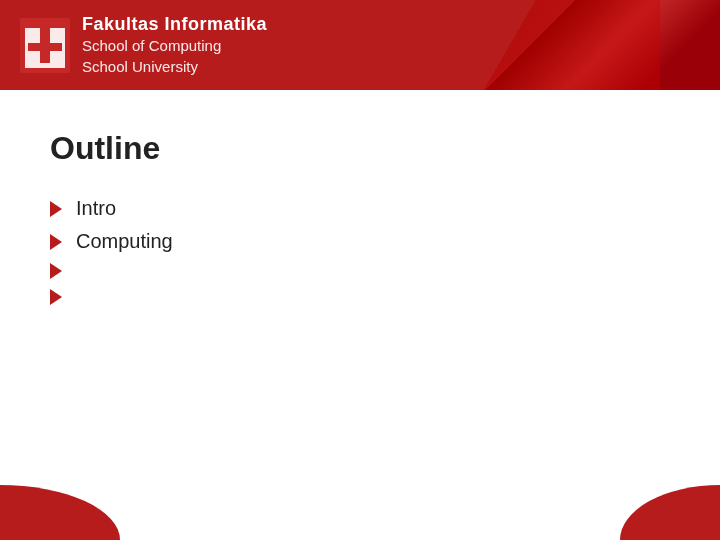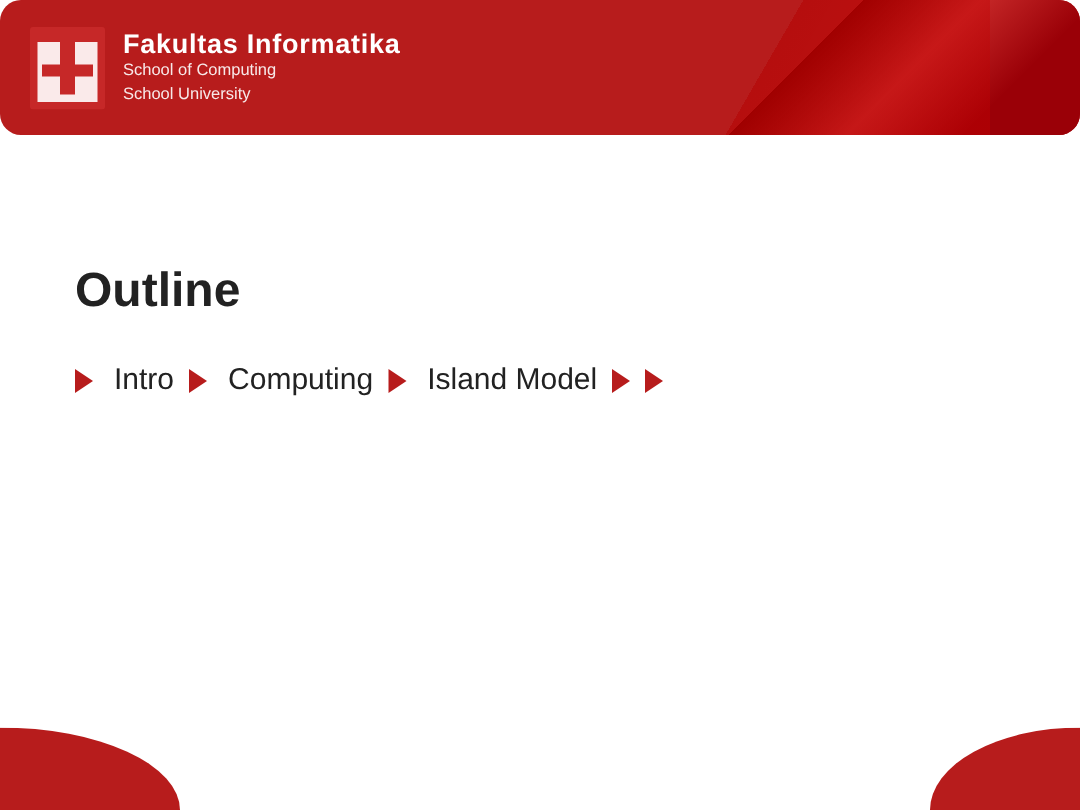--- a/index.html
+++ b/index.html
@@ -20,21 +20,20 @@
     
     .header {
       width: 100%;
       height: 90px;
       background: #b71c1c;
       position: relative;
       display: flex;
       align-items: center;
       padding: 0 20px;
       overflow: hidden;
-      border-radius: 14px;
     }
 
     .header::before {
       content: '';
       position: absolute;
       right: 0;
       top: 0;
       width: 300px;
       height: 90px;
       background: linear-gradient(135deg, transparent 40%, #8b0000 40%, #c62828 60%, #9a0007 80%);
@@ -67,43 +66,42 @@
       color: #fff;
     }
 
     .logo-text .main-title {
       font-size: 18px;
       font-weight: bold;
       letter-spacing: 0.5px;
     }
 
     .logo-text .sub-title {
-      font-size: 11px;
+      font-size: 15px;
       line-height: 1.4;
       opacity: 0.9;
     }
 
     
     .content {
       padding: 40px 50px;
       background: #fff;
-      margin-top: 45px;
     }
 
     .outline-title {
       font-size: 32px;
       font-weight: bold;
       color: #222;
       margin-bottom: 30px;
     }
 
     .outline-list {
       list-style: none;
       display: flex;
-      flex-direction: row;
+      flex-direction: column;
       gap: 10px;
     }
 
     .outline-list li {
       display: flex;
       align-items: center;
       gap: 14px;
       font-size: 20px;
       color: #222;
     }
@@ -178,24 +176,20 @@
   <li>
         <span class="bullet-arrow"></span>
         <span>Intro</span>
       </li>
       <li>
         <span class="bullet-arrow"></span>
         <span>Computing</span>
       </li>
       <li>
         <span class="bullet-arrow"></span>
-        <span>Island Model</span>
-      </li>
-      <li>
-        <span class="bullet-arrow"></span>
       </li>
       <li>
         <span class="bullet-arrow"></span>
       </li>
     </ul>
 </div>
 
 <div class="footer">
   <div class="footer-left"></div>
   <div class="footer-right"></div>

